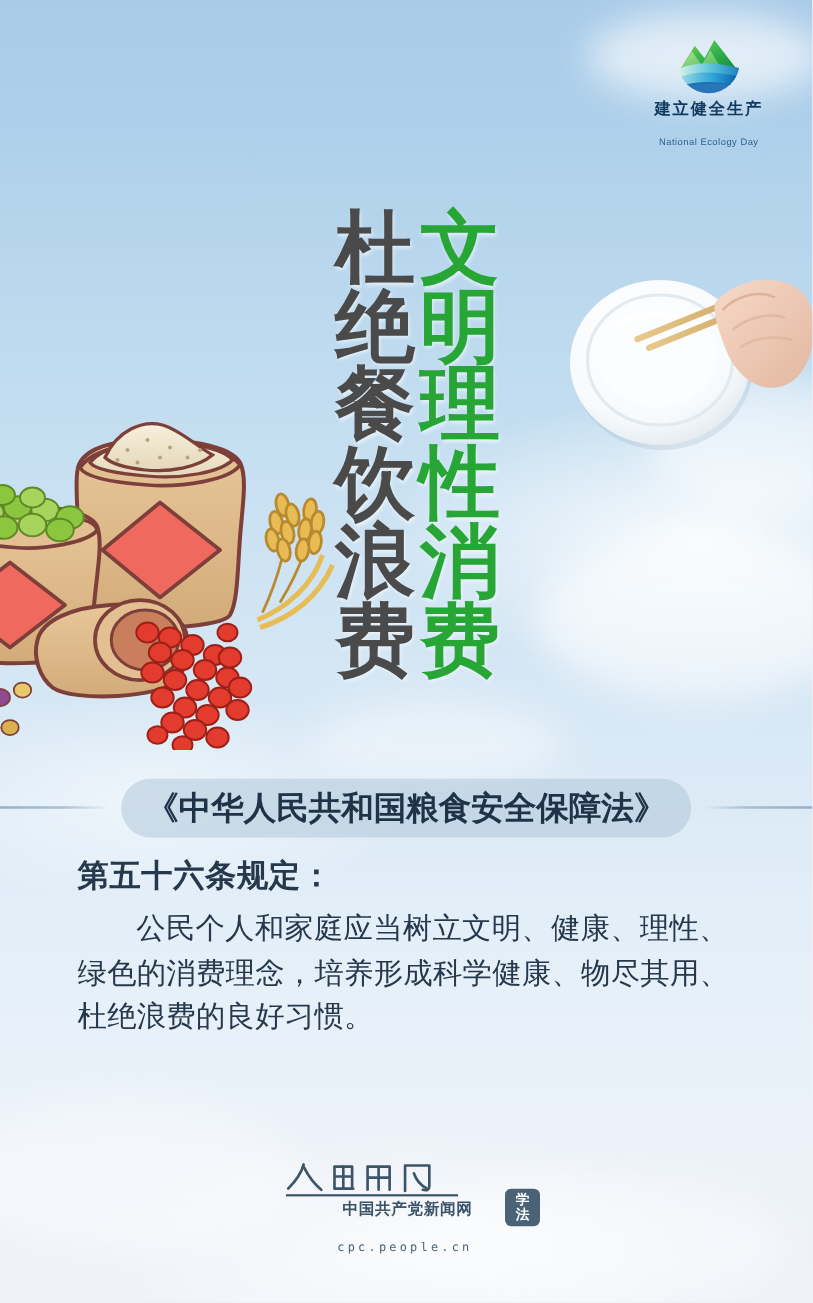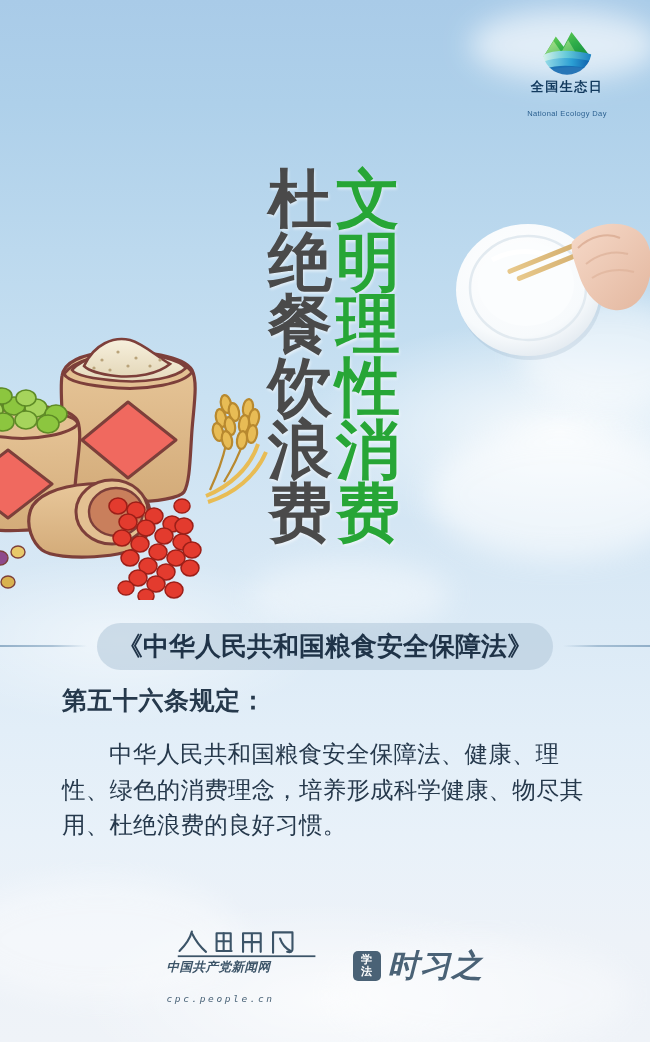--- a/index.html
+++ b/index.html
@@ -65,26 +65,26 @@
   .band-pill{
     background:rgba(176,199,216,.55);
     border-radius:24px;padding:6px 20px;margin:0 10px;white-space:nowrap;
     font-size:26px;font-weight:bold;color:#1f3348;
     font-family:"DejaVu Sans","Liberation Sans",sans-serif;
   }
 
   
   .body-wrap{position:absolute;left:62px;top:684px;width:530px;color:#26394c;
     font-family:"DejaVu Sans","Liberation Sans",sans-serif;}
-  .clause-head{font-size:25px;font-weight:bold;letter-spacing:.5px;margin-bottom:20px;}
+  .clause-head{font-size:25px;font-weight:bold;letter-spacing:.5px;margin-bottom:8px;}
   .para{font-size:23.5px;line-height:1.52;text-indent:2em;margin:0 0 1px 0;letter-spacing:.2px;}
 
   
   .footer{position:absolute;left:0;top:928px;width:650px;display:flex;justify-content:center;align-items:center;gap:26px;}
-  .pm{width:160px;text-align:left;font-style:italic;}
+  .pm{width:160px;text-align:right;}
   .pm-brand{height:30px;display:block;margin:0 auto;}
   .pm-sub{font-size:12.5px;font-weight:bold;color:#3c5468;letter-spacing:.5px;margin-top:1px;}
   .pm-url{font-size:9.5px;color:#4a6378;letter-spacing:2.6px;margin-top:17px;font-family:"DejaVu Sans Mono","Liberation Mono",monospace;}
   .xf{display:flex;align-items:center;gap:7px;}
   .xf-box{background:#4a6276;color:#fff;border-radius:5px;padding:3px 4px;font-size:11px;font-weight:bold;
     line-height:1.08;width:20px;text-align:center;font-family:"DejaVu Sans","Liberation Sans",sans-serif;}
   .xf-txt{font-size:31px;font-weight:bold;font-style:italic;color:#4a6276;letter-spacing:1px;
     font-family:"DejaVu Sans","Liberation Sans",sans-serif;}
 </style>
 </head>
@@ -127,21 +127,21 @@
       </defs>
       <g clip-path="url(#clipCircle)">
         <rect x="0" y="0" width="100" height="100" fill="none"></rect>
         <path d="M8 62 L30 26 L44 44 L58 18 L92 62 Z" fill="url(#gMt)"></path>
         <path d="M8 62 L26 34 L40 54 L52 32 L70 62 Z" fill="url(#gMt2)" opacity=".85"></path>
         <path d="M6 60 C28 48, 64 50, 94 58 L94 74 C62 62, 30 66, 6 76 Z" fill="url(#gW1)"></path>
         <path d="M6 72 C32 60, 66 64, 94 70 L94 86 C64 76, 32 80, 6 90 Z" fill="url(#gW2)"></path>
         <path d="M10 84 C36 74, 68 78, 94 84 L94 98 L10 98 Z" fill="#1569b0" opacity=".9"></path>
       </g>
     </svg>
-    <div class="logo-cn">全国生态日</div>
+    <div class="logo-cn">建立健全生产</div>
     <div class="logo-en">National Ecology Day</div>
   </div>
 
   <div class="plate-wrap">
     <svg viewBox="0 0 200 200" width="200" height="200">
       <defs>
         <radialGradient id="plG" cx="42%" cy="35%" r="72%">
           <stop offset="0%" stop-color="#ffffff"></stop>
             <stop offset="70%" stop-color="#f7fafc"></stop>
             <stop offset="100%" stop-color="#dfe7ee"></stop>
@@ -313,21 +313,21 @@
   </div>
 
   <div class="band">
     <div class="band-line l"></div>
     <div class="band-pill">《中华人民共和国粮食安全保障法》</div>
     <div class="band-line r"></div>
   </div>
 
   <div class="body-wrap">
     <div class="clause-head">第五十六条规定：</div>
-    <p class="para">中华人民共和国粮食安全保障法、健康、理性、绿色的消费理念，培养形成科学健康、物尽其用、杜绝浪费的良好习惯。</p>
+    <p class="para">公民个人和家庭应当树立文明、健康、理性、绿色的消费理念，培养形成科学健康、物尽其用、杜绝浪费的良好习惯。</p>
   </div>
 
   <div class="footer">
     <div class="pm">
       <svg class="pm-brand" viewBox="0 0 160 34">
         <g fill="none" stroke="#3c5468" stroke-width="2.4" stroke-linecap="round">
           <path d="M18 4 C16 12, 10 20, 4 26"></path>
           <path d="M18 6 C22 14, 28 22, 34 27"></path>
           <path d="M46 6 L46 26 M46 6 L62 6 M46 15 L60 15 M46 26 L63 26 M62 6 L62 26"></path>
           <path d="M54 6 L54 26"></path>
@@ -338,17 +338,16 @@
         <rect x="2" y="31" width="156" height="2" fill="#3c5468"></rect>
       </svg>
       <div class="pm-sub">中国共产党新闻网</div>
       <div class="pm-url">cpc.people.cn</div>
     </div>
     <div class="xf">
       <div class="xf-box">
         <div>学</div>
         <div>法</div>
       </div>
-      <div class="xf-txt">时习之</div>
     </div>
   </div>
 
 </div>
 
 </body></html>

